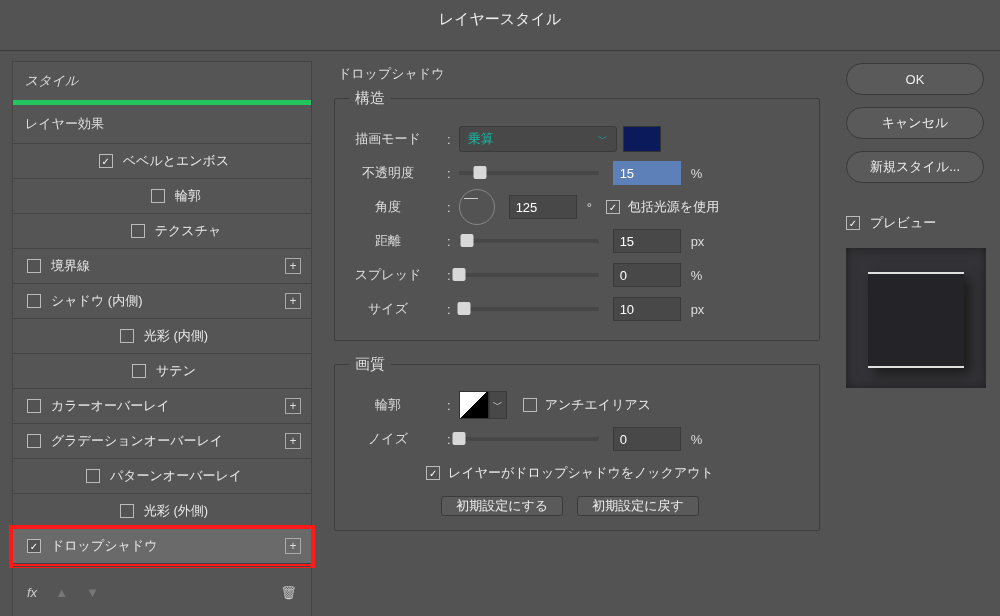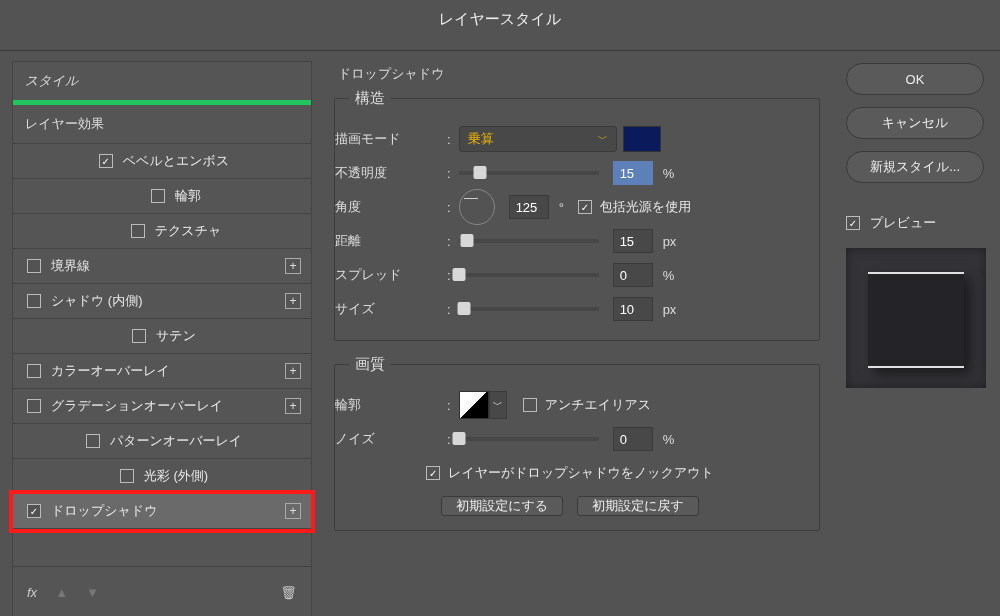--- a/index.html
+++ b/index.html
@@ -16,28 +16,28 @@
 .cb.on::after { content:"✓"; }
 .plus { margin-left:auto; width:16px; height:16px; border:1px solid #aaa; display:inline-flex; align-items:center; justify-content:center; font-size:12px; color:#ddd; }
 .s-foot { margin-top:auto; display:flex; align-items:center; gap:18px; padding:18px 14px; color:#ccc; border-top:1px solid #444; font-style:italic; }
 .s-foot .arr { font-style:normal; color:#777; }
 .s-foot .trash { margin-left:auto; font-style:normal; }
 .center { flex:1; padding:10px 10px 10px 22px; }
 .panel-title { color:#ddd; margin:4px 0 6px 4px; font-size:13px; }
 .fieldset { border:1px solid #3d3d3d; border-radius:2px; padding:14px 14px 14px 0; margin-bottom:14px; position:relative; }
 .fieldset legend { color:#ddd; padding:0 6px; margin-left:14px; font-size:15px; }
 .row { display:flex; align-items:center; height:34px; }
-.row label { width:106px; text-align:left; color:#ddd; margin-right:6px; font-size:13px; }
+.row label { width:106px; text-align:center; color:#ddd; margin-right:6px; font-size:13px; }
 .colon { color:#ddd; margin-right:8px; }
-.select { background:#484848; border:1px solid #3a3a3a; border-radius:3px; height:26px; width:158px; padding:0 8px; display:flex; align-items:center; justify-content:space-between; color:#eab308; }
+.select { background:#484848; border:1px solid #3a3a3a; border-radius:3px; height:26px; width:158px; padding:0 8px; display:flex; align-items:center; justify-content:space-between; color:#14b8a6; }
 .select .chev { font-size:10px; }
 .swatch { width:38px; height:26px; background:#0a1a5a; margin-left:6px; border:1px solid #333; }
 .slider { width:140px; height:4px; background:#474747; position:relative; margin-right:14px; }
 .thumb { position:absolute; top:-5px; width:13px; height:13px; background:#d8d8d8; border-radius:2px; transform:translateX(-50%); }
-.num { width:40px; height:24px; background:#484848; border:1px solid #3a3a3a; color:#fff; padding:0 6px; display:flex; align-items:center; }
+.num { width:68px; height:24px; background:#484848; border:1px solid #3a3a3a; color:#fff; padding:0 6px; display:flex; align-items:center; }
 .num.sel { background:#5e80b8; border-color:#5e80b8; color:#fff; }
 .unit { margin-left:10px; color:#ddd; }
 .angle { width:36px; height:36px; border:1px solid #888; border-radius:50%; margin-right:14px; position:relative; background:#535353; }
 .angle::after { content:""; position:absolute; width:14px; height:1px; background:#ccc; left:4px; top:8px; transform-origin:right center; }
 .contour { width:30px; height:28px; background:linear-gradient(135deg,#fff 0%,#fff 50%,#000 50%,#000 100%); border:1px solid #333; }
 .contpick { width:18px; height:28px; background:#484848; border:1px solid #3a3a3a; display:flex; align-items:center; justify-content:center; font-size:10px; margin-right:16px; }
 .btn { background:#5a5a5a; border:1px solid #3a3a3a; border-radius:3px; height:20px; padding:0 14px; color:#eee; display:inline-flex; align-items:center; cursor:pointer; }
 .btnrow { display:flex; gap:14px; justify-content:center; margin-top:6px; }
 .right { width:170px; padding:12px 16px; display:flex; flex-direction:column; gap:12px; align-items:stretch; }
 .rbtn { height:32px; border:1px solid #3a3a3a; border-radius:16px; background:#5a5a5a; color:#eee; display:flex; align-items:center; justify-content:center; cursor:pointer; }
@@ -74,20 +74,24 @@
       <span>境界線</span>
       <span class="plus">+</span>
     </div>
     <div class="s-item">
       <span class="cb"></span>
       <span>シャドウ (内側)</span>
       <span class="plus">+</span>
     </div>
     <div class="s-item">
       <span class="cb"></span>
+      <span>光彩 (内側)</span>
+    </div>
+    <div class="s-item">
+      <span class="cb"></span>
       <span>サテン</span>
     </div>
     <div class="s-item">
       <span class="cb"></span>
       <span>カラーオーバーレイ</span>
       <span class="plus">+</span>
     </div>
     <div class="s-item">
       <span class="cb"></span>
       <span>グラデーションオーバーレイ</span>

